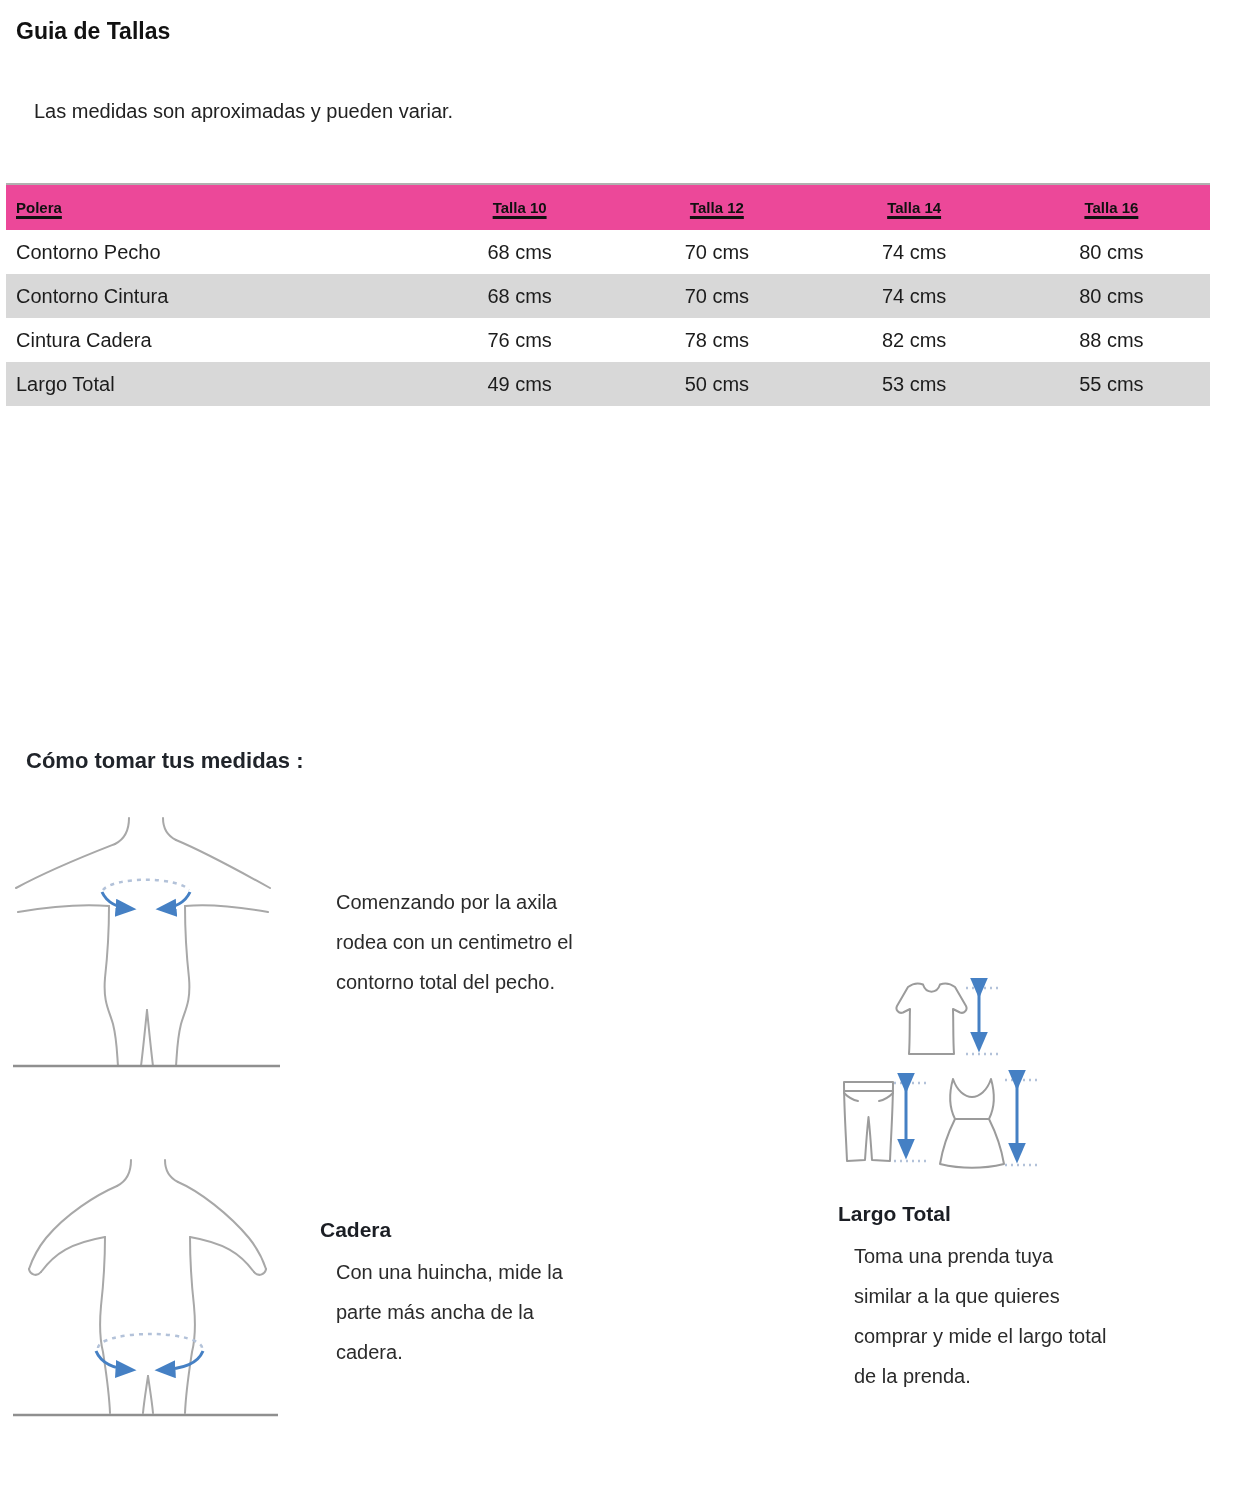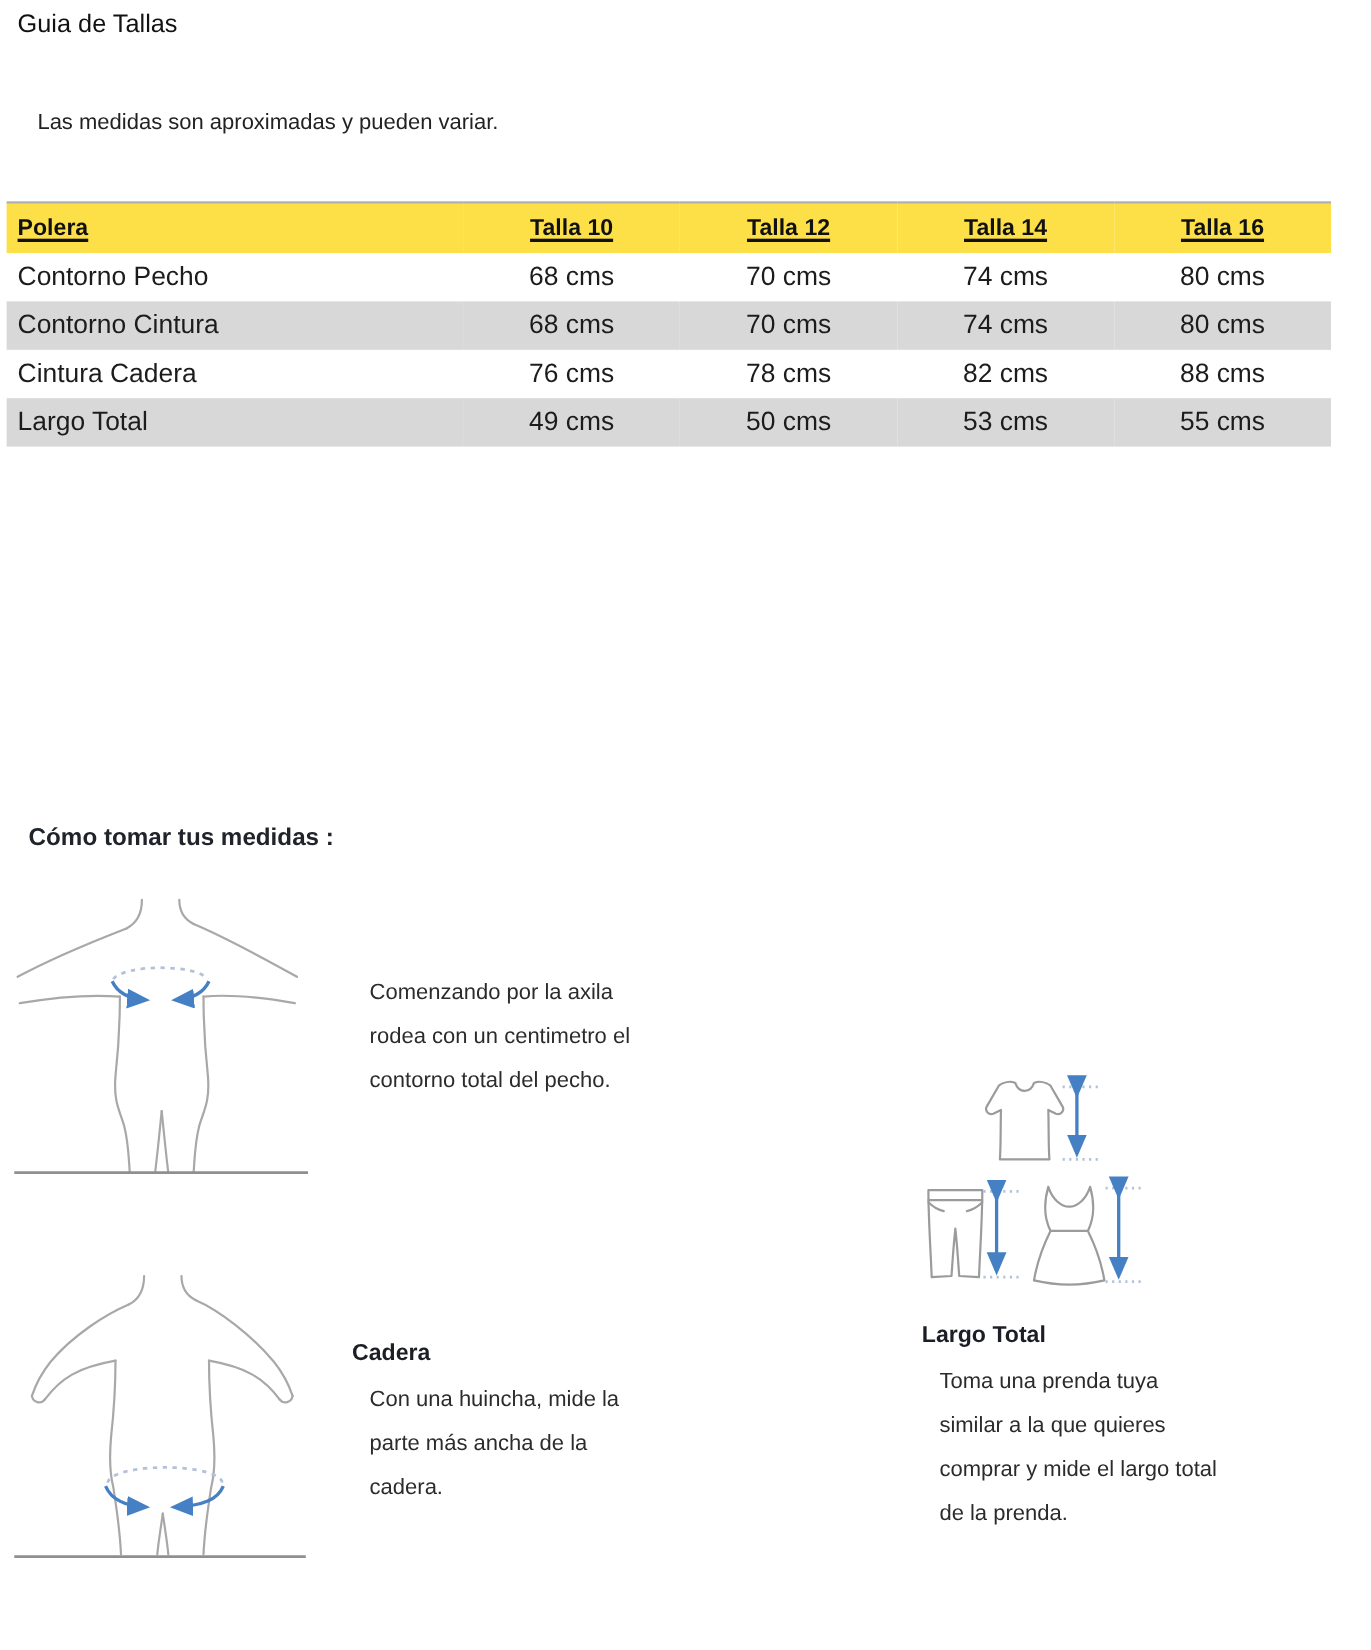--- a/index.html
+++ b/index.html
@@ -1,27 +1,27 @@
 <!DOCTYPE html>
 <html><head>
 <meta charset="utf-8">
 <style>
   html,body{margin:0;padding:0;background:#ffffff;}
   body{font-family:"Liberation Sans","DejaVu Sans",sans-serif;color:#1c1c1c;}
   .page{position:relative;width:1246px;height:1500px;background:#ffffff;overflow:hidden;}
 
-  .title{position:absolute;left:16px;top:8px;font-size:23px;font-weight:normal;color:#111;text-align:right;}
+  .title{position:absolute;left:16px;top:18px;font-size:23px;font-weight:bold;color:#111;text-align:right;}
   .subtitle{position:absolute;left:14px;top:100px;font-size:20px;color:#222;margin-left:20px;}
 
   table.size-table{position:absolute;left:6px;top:183px;width:1204px;border-collapse:collapse;
     border-top:2px solid #b0b0b0;table-layout:fixed;}
-  table.size-table th{height:45px;font-size:21px;font-weight:bold;color:#111;
+  table.size-table th{height:45px;font-size:15px;font-weight:bold;color:#111;
     text-decoration:underline;text-decoration-thickness:3px;text-underline-offset:3px;
-    background:#fde047;text-align:center;padding:0;}
-  table.size-table td{height:44px;font-size:24px;text-align:center;padding:0;color:#1c1c1c;}
+    background:#ec4899;text-align:center;padding:0;}
+  table.size-table td{height:44px;font-size:20px;text-align:center;padding:0;color:#1c1c1c;}
   table.size-table .c0{width:405px;text-align:left;padding-left:10px;}
   table.size-table tbody tr:nth-child(even){background:#d8d8d8;}
 
   .howto-heading{position:absolute;left:26px;top:748px;font-size:22px;font-weight:bold;color:#20242a;}
 
   .section{position:absolute;}
   .section h3{margin:0;font-size:21px;font-weight:bold;color:#1b1e24;}
   .section p{margin:10px 0 0 16px;font-size:20px;line-height:40px;color:#2b2b2b;white-space:pre-line;}
 
   .fig{position:absolute;}

